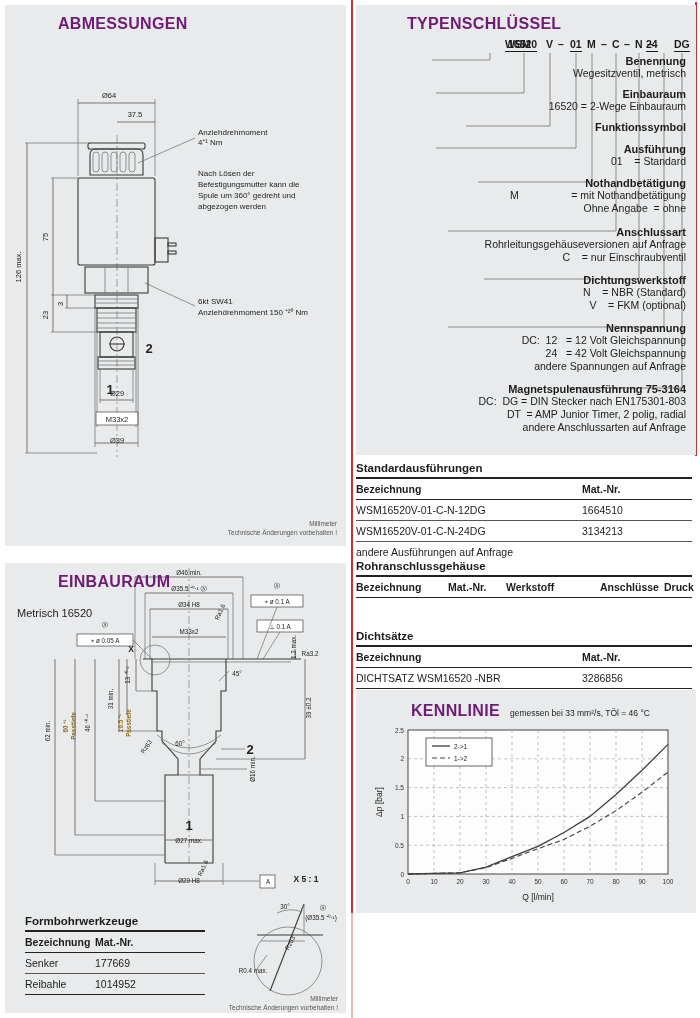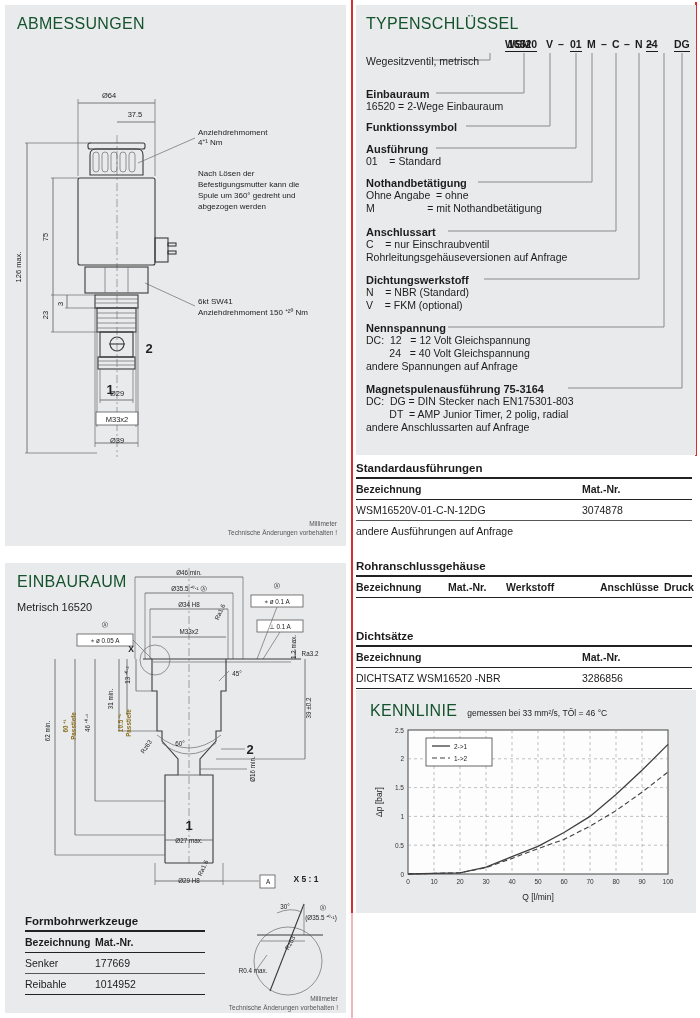--- a/index.html
+++ b/index.html
@@ -1,20 +1,20 @@
 <!DOCTYPE html>
 <html><head>
 <meta charset="utf-8">
 <style>
   html,body{margin:0;padding:0;background:#fff;}
   body{width:700px;height:1018px;position:relative;overflow:hidden;
        font-family:"Liberation Sans",sans-serif;color:#1c1c1c;
        -webkit-font-smoothing:antialiased;}
   .panel{position:absolute;background:#e9eaeb;}
-  .hdg{font-size:16px;font-weight:normal;letter-spacing:.3px;color:#14532d;}
+  .hdg{font-size:16px;font-weight:bold;letter-spacing:.3px;color:#701a75;margin-left:41px;}
   .subhdg{font-size:11px;color:#222;margin-top:2px;}
   
   .vrule{position:absolute;background:#d62f2f;width:2px;}
   .vrule.faint{opacity:.35;}
   
   svg.draw{position:absolute;left:0;top:0;}
   svg text{fill:#222;font-family:"Liberation Sans",sans-serif;}
   .c-d{font-size:7.5px;text-anchor:middle;}
   .c-d6{font-size:6.3px;text-anchor:middle;}
   .c-n{font-size:8px;text-anchor:start;}
@@ -257,39 +257,39 @@
       <text x="301" y="319" class="c-dx">X 5 : 1</text>
       <text x="280" y="346" class="c-d6">30°</text>
       <text x="318" y="347" class="c-d6">Ⓐ</text>
       <text x="316" y="357" class="c-d6">(Ø35.5 ⁺⁰·¹)</text>
       <text x="287" y="381" class="c-d6" transform="rotate(-62 287 381)">Rz63</text>
       <text x="248" y="410" class="c-d6" text-anchor="end">R0.4 max.</text>
       <text x="333" y="438" class="c-f">Millimeter</text>
       <text x="333" y="447" class="c-f">Technische Änderungen vorbehalten !</text>
     </svg>
   <div class="hdg" style="position:absolute;left:12px;top:10px;">EINBAURAUM</div>
-  <div class="subhdg" style="position:absolute;left:12px;top:36px;">Metrisch 16520</div>
+  <div class="subhdg" style="position:absolute;left:12px;top:42px;">Metrisch 16520</div>
   <div class="dtable cols2" style="left:12px;top:352px;width:180px;margin-left:8px;">
       <div class="ttitle">Formbohrwerkzeuge</div>
       <div class="thead cols2">
         <div class="tcell">Bezeichnung</div>
         <div class="tcell">Mat.-Nr.</div>
       </div>
       <div class="trow cols2">
         <div class="tcell">Senker</div>
         <div class="tcell">177669</div>
       </div>
       <div class="trow cols2">
         <div class="tcell">Reibahle</div>
         <div class="tcell">1014952</div>
       </div>
     </div>
 </div>
 
-<div class="panel" style="left:356px;top:5px;width:340px;height:450px;">
+<div class="panel" style="left:356px;top:5px;width:340px;height:450px;text-align:right;">
   <svg class="draw" id="ts-lines" width="340" height="450" viewBox="0 0 340 450">
       <line x1="76" y1="55" x2="134" y2="55" stroke="#8a8a8a" stroke-width="1"></line>
       <line x1="134" y1="48" x2="134" y2="55" stroke="#8a8a8a" stroke-width="1"></line>
       <line x1="80" y1="88" x2="168" y2="88" stroke="#8a8a8a" stroke-width="1"></line>
       <line x1="168" y1="48" x2="168" y2="88" stroke="#8a8a8a" stroke-width="1"></line>
       <line x1="110" y1="121" x2="194" y2="121" stroke="#8a8a8a" stroke-width="1"></line>
       <line x1="194" y1="48" x2="194" y2="121" stroke="#8a8a8a" stroke-width="1"></line>
       <line x1="80" y1="143" x2="220" y2="143" stroke="#8a8a8a" stroke-width="1"></line>
       <line x1="220" y1="48" x2="220" y2="143" stroke="#8a8a8a" stroke-width="1"></line>
       <line x1="122" y1="177" x2="236" y2="177" stroke="#8a8a8a" stroke-width="1"></line>
@@ -314,72 +314,77 @@
       <span style="left: 245px;">–</span>
       <span style="left: 256px;">C</span>
       <span style="left: 268px;">–</span>
       <span style="left: 279px;">N</span>
       <span style="left: 291px;">–</span>
       <span class="u" style="left: 290px;">24</span>
       <span class="u" style="left: 318px;">DG</span>
     </div>
   <div id="ts-groups">
       <div class="ts-group" style="top: 50px;">
+        <div class="ts-title">Benennung</div>
         <div class="ts-line">Wegesitzventil, metrisch</div>
       </div>
       <div class="ts-group" style="top: 83px;">
         <div class="ts-title">Einbauraum</div>
         <div class="ts-line">16520 = 2-Wege Einbauraum</div>
       </div>
       <div class="ts-group" style="top: 116px;">
         <div class="ts-title">Funktionssymbol</div>
       </div>
       <div class="ts-group" style="top: 138px;">
         <div class="ts-title">Ausführung</div>
         <div class="ts-line">01    = Standard</div>
       </div>
       <div class="ts-group" style="top: 172px;">
         <div class="ts-title">Nothandbetätigung</div>
+        <div class="ts-line">M                  = mit Nothandbetätigung</div>
         <div class="ts-line">Ohne Angabe  = ohne</div>
-        <div class="ts-line">M                  = mit Nothandbetätigung</div>
       </div>
       <div class="ts-group" style="top: 221px;">
         <div class="ts-title">Anschlussart</div>
+        <div class="ts-line">Rohrleitungsgehäuseversionen auf Anfrage</div>
         <div class="ts-line">C    = nur Einschraubventil</div>
-        <div class="ts-line">Rohrleitungsgehäuseversionen auf Anfrage</div>
       </div>
       <div class="ts-group" style="top: 269px;">
         <div class="ts-title">Dichtungswerkstoff</div>
         <div class="ts-line">N    = NBR (Standard)</div>
         <div class="ts-line">V    = FKM (optional)</div>
       </div>
       <div class="ts-group" style="top: 317px;">
         <div class="ts-title">Nennspannung</div>
         <div class="ts-line">DC:  12   = 12 Volt Gleichspannung</div>
-        <div class="ts-line">        24   = 40 Volt Gleichspannung</div>
+        <div class="ts-line">        24   = 42 Volt Gleichspannung</div>
         <div class="ts-line">andere Spannungen auf Anfrage</div>
       </div>
       <div class="ts-group" style="top: 378px;">
         <div class="ts-title">Magnetspulenausführung 75-3164</div>
         <div class="ts-line">DC:  DG = DIN Stecker nach EN175301-803</div>
         <div class="ts-line">        DT  = AMP Junior Timer, 2 polig, radial</div>
         <div class="ts-line">andere Anschlussarten auf Anfrage</div>
       </div>
     </div>
 </div>
 
 <div class="dtable cols2" style="left:356px;top:462px;">
     <div class="ttitle">Standardausführungen</div>
     <div class="thead cols2">
       <div class="tcell">Bezeichnung</div>
       <div class="tcell">Mat.-Nr.</div>
     </div>
     <div class="trow cols2">
       <div class="tcell">WSM16520V-01-C-N-12DG</div>
-      <div class="tcell">3074878</div>
+      <div class="tcell">1664510</div>
+    </div>
+    <div class="trow cols2">
+      <div class="tcell">WSM16520V-01-C-N-24DG</div>
+      <div class="tcell">3134213</div>
     </div>
     <div class="tfoot">andere Ausführungen auf Anfrage</div>
   </div>
 <div class="dtable cols5" style="left:356px;top:560px;">
     <div class="ttitle">Rohranschlussgehäuse</div>
     <div class="thead cols5">
       <div class="tcell">Bezeichnung</div>
       <div class="tcell">Mat.-Nr.</div>
       <div class="tcell">Werkstoff</div>
       <div class="tcell">Anschlüsse</div>

